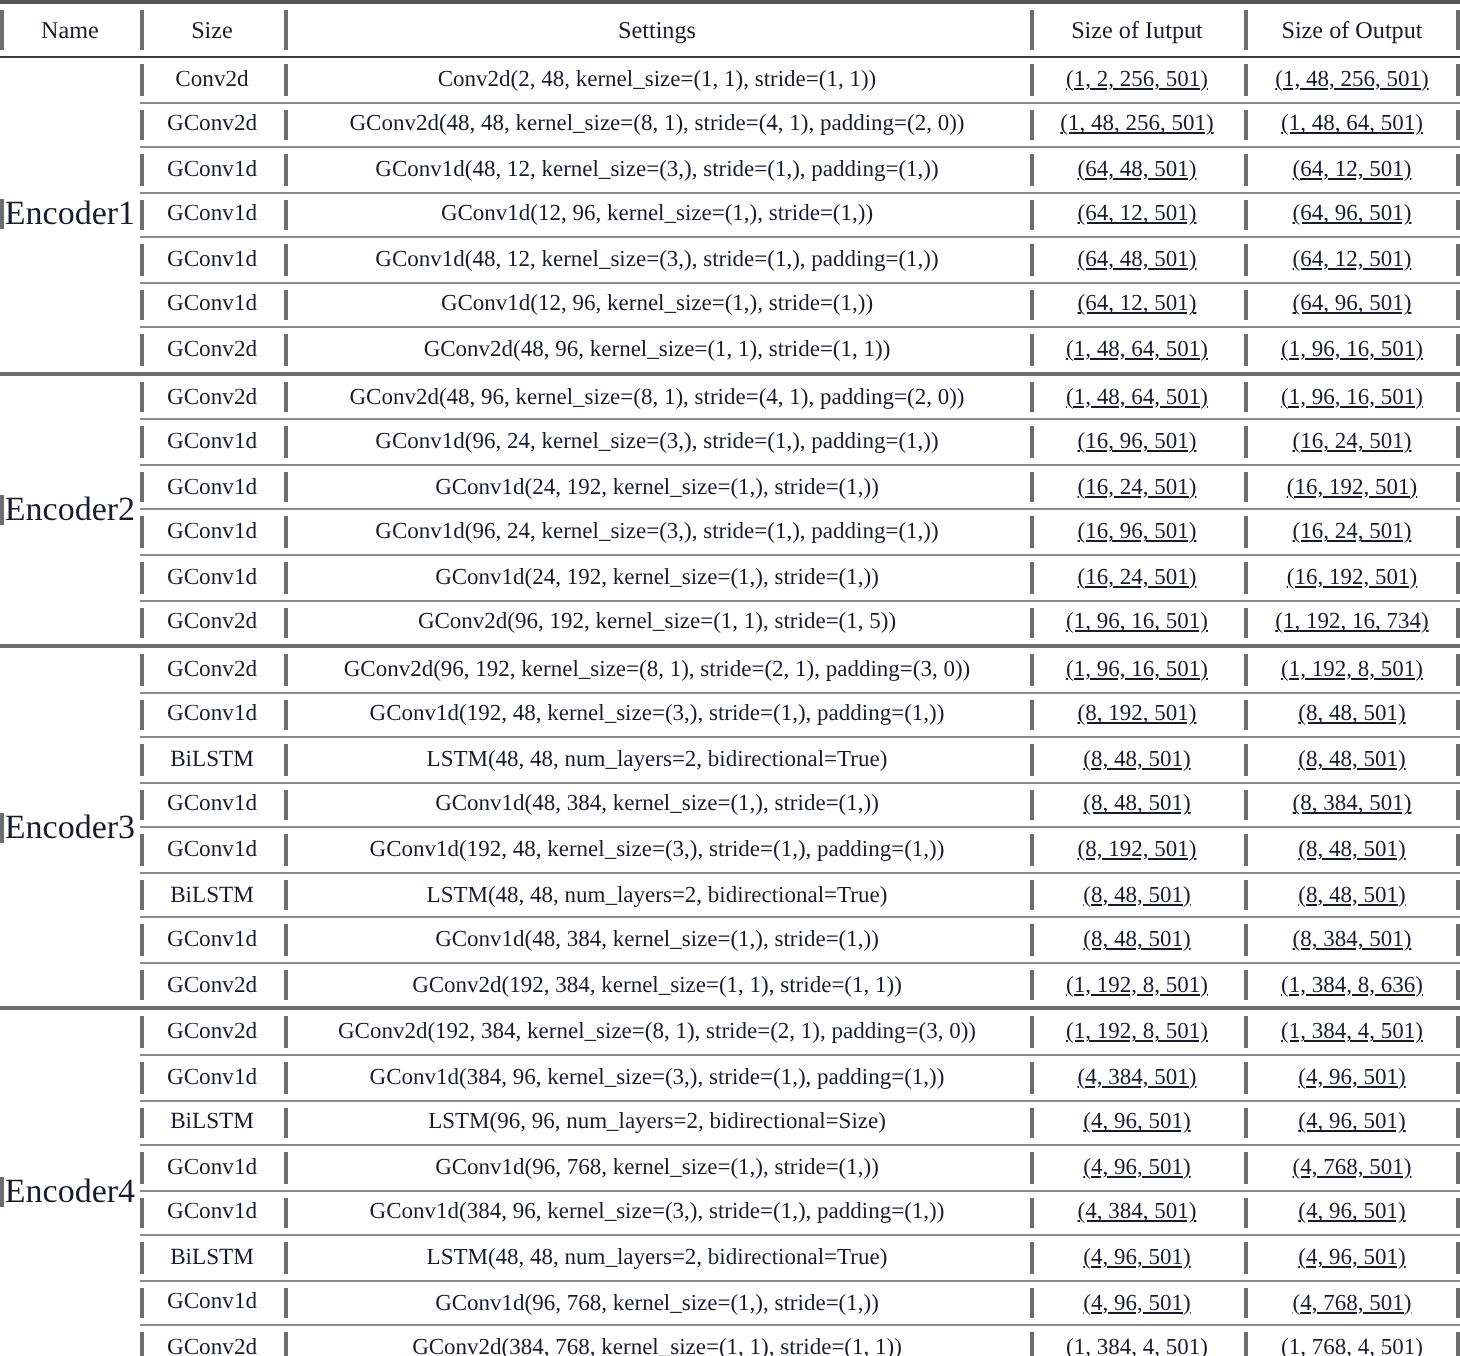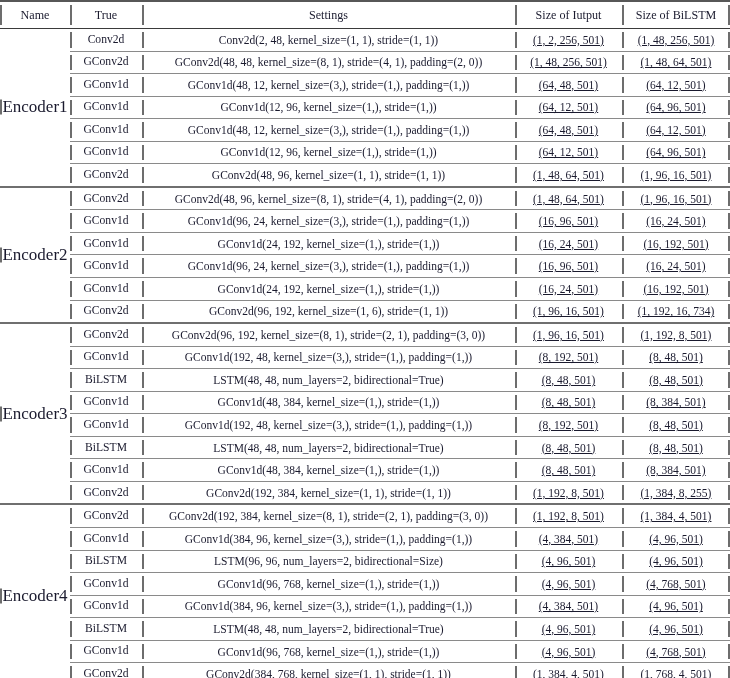--- a/index.html
+++ b/index.html
@@ -138,24 +138,24 @@
     <colgroup>
       <col class="c-name">
       <col class="c-layer">
       <col class="c-set">
       <col class="c-in">
       <col class="c-out">
     </colgroup>
     <thead>
       <tr class="toprule-row header-row">
         <th class="vsep">Name</th>
-        <th class="vsep">True</th>
+        <th class="vsep">Size</th>
         <th class="vsep">Settings</th>
         <th class="vsep">Size of Iutput</th>
-        <th class="vsep vsep-r">Size of BiLSTM</th>
+        <th class="vsep vsep-r">Size of Output</th>
       </tr>
     </thead>
     <tbody id="table-body">
         <tr class="body-row first-body">
           <td class="name-cell" rowspan="7">Encoder1</td>
           <td class="layer-cell vsep">Conv2d</td>
           <td class="settings-cell vsep">Conv2d(2, 48, kernel_size=(1, 1), stride=(1, 1))</td>
           <td class="size-cell vsep">(1, 2, 256, 501)</td>
           <td class="size-cell vsep vsep-r">(1, 48, 256, 501)</td>
         </tr>
@@ -221,21 +221,21 @@
           <td class="size-cell vsep vsep-r">(16, 24, 501)</td>
         </tr>
         <tr class="body-row">
           <td class="layer-cell vsep">GConv1d</td>
           <td class="settings-cell vsep">GConv1d(24, 192, kernel_size=(1,), stride=(1,))</td>
           <td class="size-cell vsep">(16, 24, 501)</td>
           <td class="size-cell vsep vsep-r">(16, 192, 501)</td>
         </tr>
         <tr class="body-row">
           <td class="layer-cell vsep">GConv2d</td>
-          <td class="settings-cell vsep">GConv2d(96, 192, kernel_size=(1, 6), stride=(1, 1))</td>
+          <td class="settings-cell vsep">GConv2d(96, 192, kernel_size=(1, 1), stride=(1, 5))</td>
           <td class="size-cell vsep">(1, 96, 16, 501)</td>
           <td class="size-cell vsep vsep-r">(1, 192, 16, 734)</td>
         </tr>
         <tr class="body-row group-start">
           <td class="name-cell" rowspan="8">Encoder3</td>
           <td class="layer-cell vsep">GConv2d</td>
           <td class="settings-cell vsep">GConv2d(96, 192, kernel_size=(8, 1), stride=(2, 1), padding=(3, 0))</td>
           <td class="size-cell vsep">(1, 96, 16, 501)</td>
           <td class="size-cell vsep vsep-r">(1, 192, 8, 501)</td>
         </tr>
@@ -272,21 +272,21 @@
         <tr class="body-row">
           <td class="layer-cell vsep">GConv1d</td>
           <td class="settings-cell vsep">GConv1d(48, 384, kernel_size=(1,), stride=(1,))</td>
           <td class="size-cell vsep">(8, 48, 501)</td>
           <td class="size-cell vsep vsep-r">(8, 384, 501)</td>
         </tr>
         <tr class="body-row">
           <td class="layer-cell vsep">GConv2d</td>
           <td class="settings-cell vsep">GConv2d(192, 384, kernel_size=(1, 1), stride=(1, 1))</td>
           <td class="size-cell vsep">(1, 192, 8, 501)</td>
-          <td class="size-cell vsep vsep-r">(1, 384, 8, 255)</td>
+          <td class="size-cell vsep vsep-r">(1, 384, 8, 636)</td>
         </tr>
         <tr class="body-row group-start">
           <td class="name-cell" rowspan="8">Encoder4</td>
           <td class="layer-cell vsep">GConv2d</td>
           <td class="settings-cell vsep">GConv2d(192, 384, kernel_size=(8, 1), stride=(2, 1), padding=(3, 0))</td>
           <td class="size-cell vsep">(1, 192, 8, 501)</td>
           <td class="size-cell vsep vsep-r">(1, 384, 4, 501)</td>
         </tr>
         <tr class="body-row">
           <td class="layer-cell vsep">GConv1d</td>

